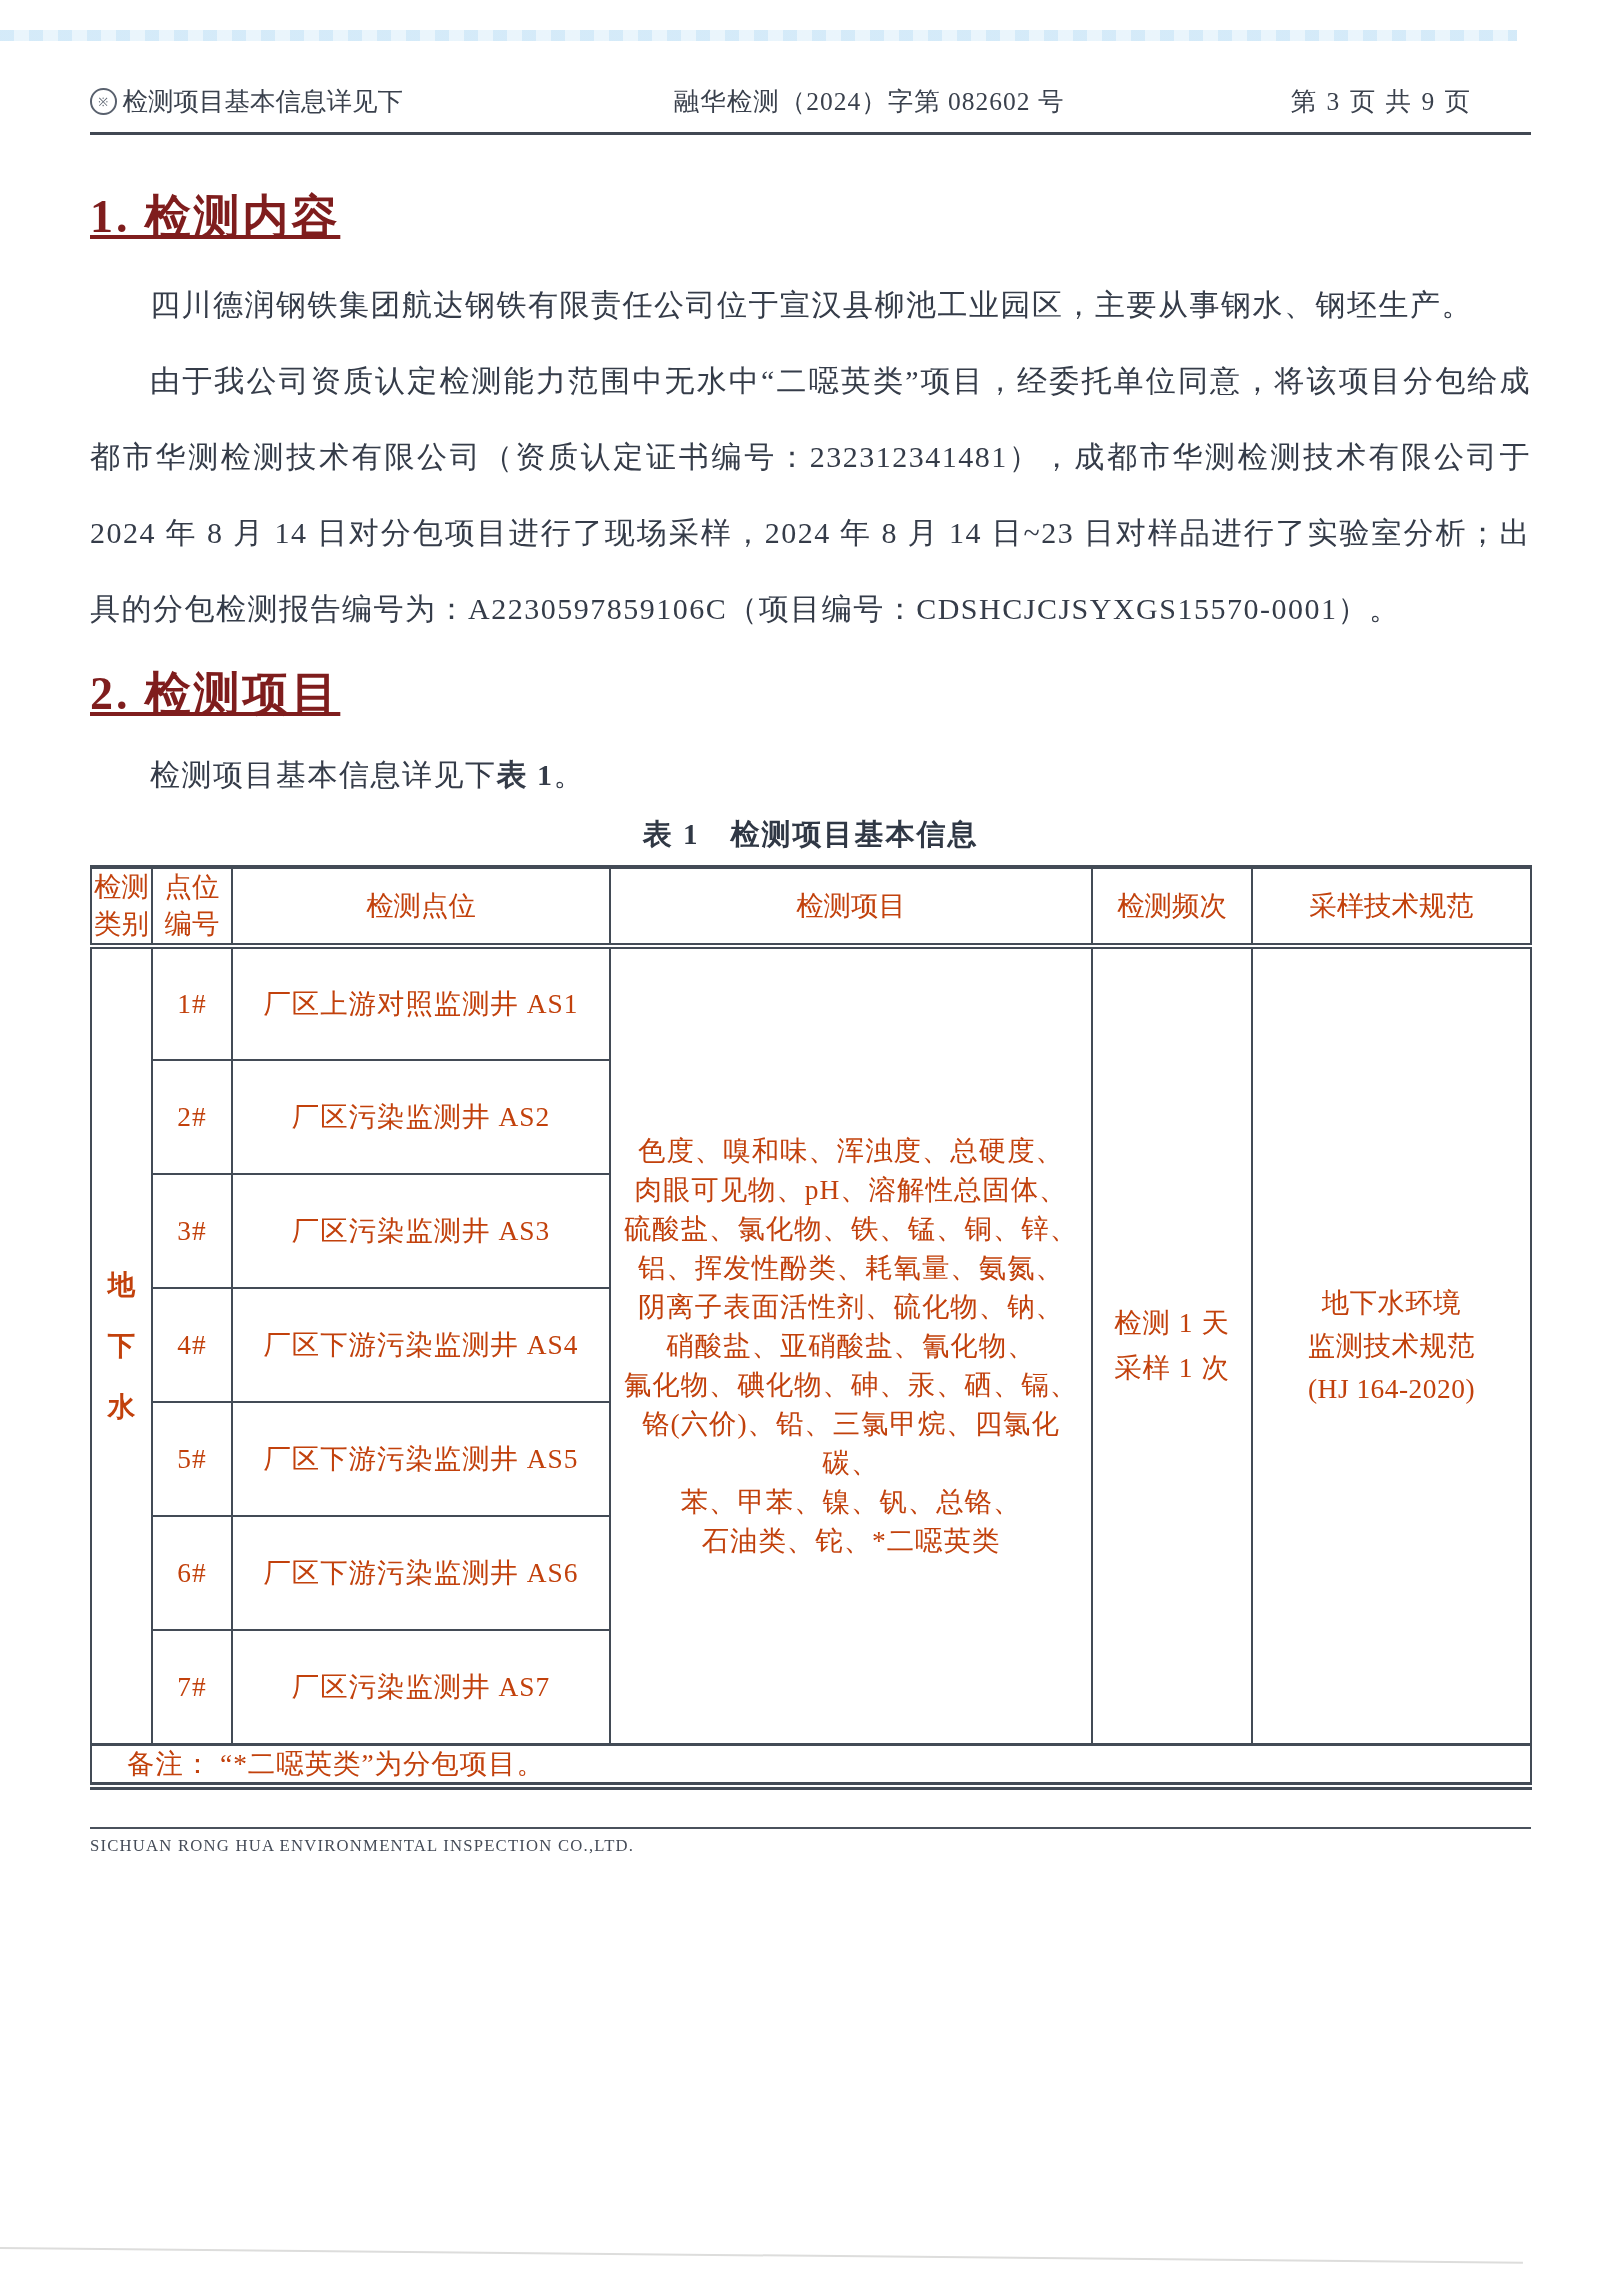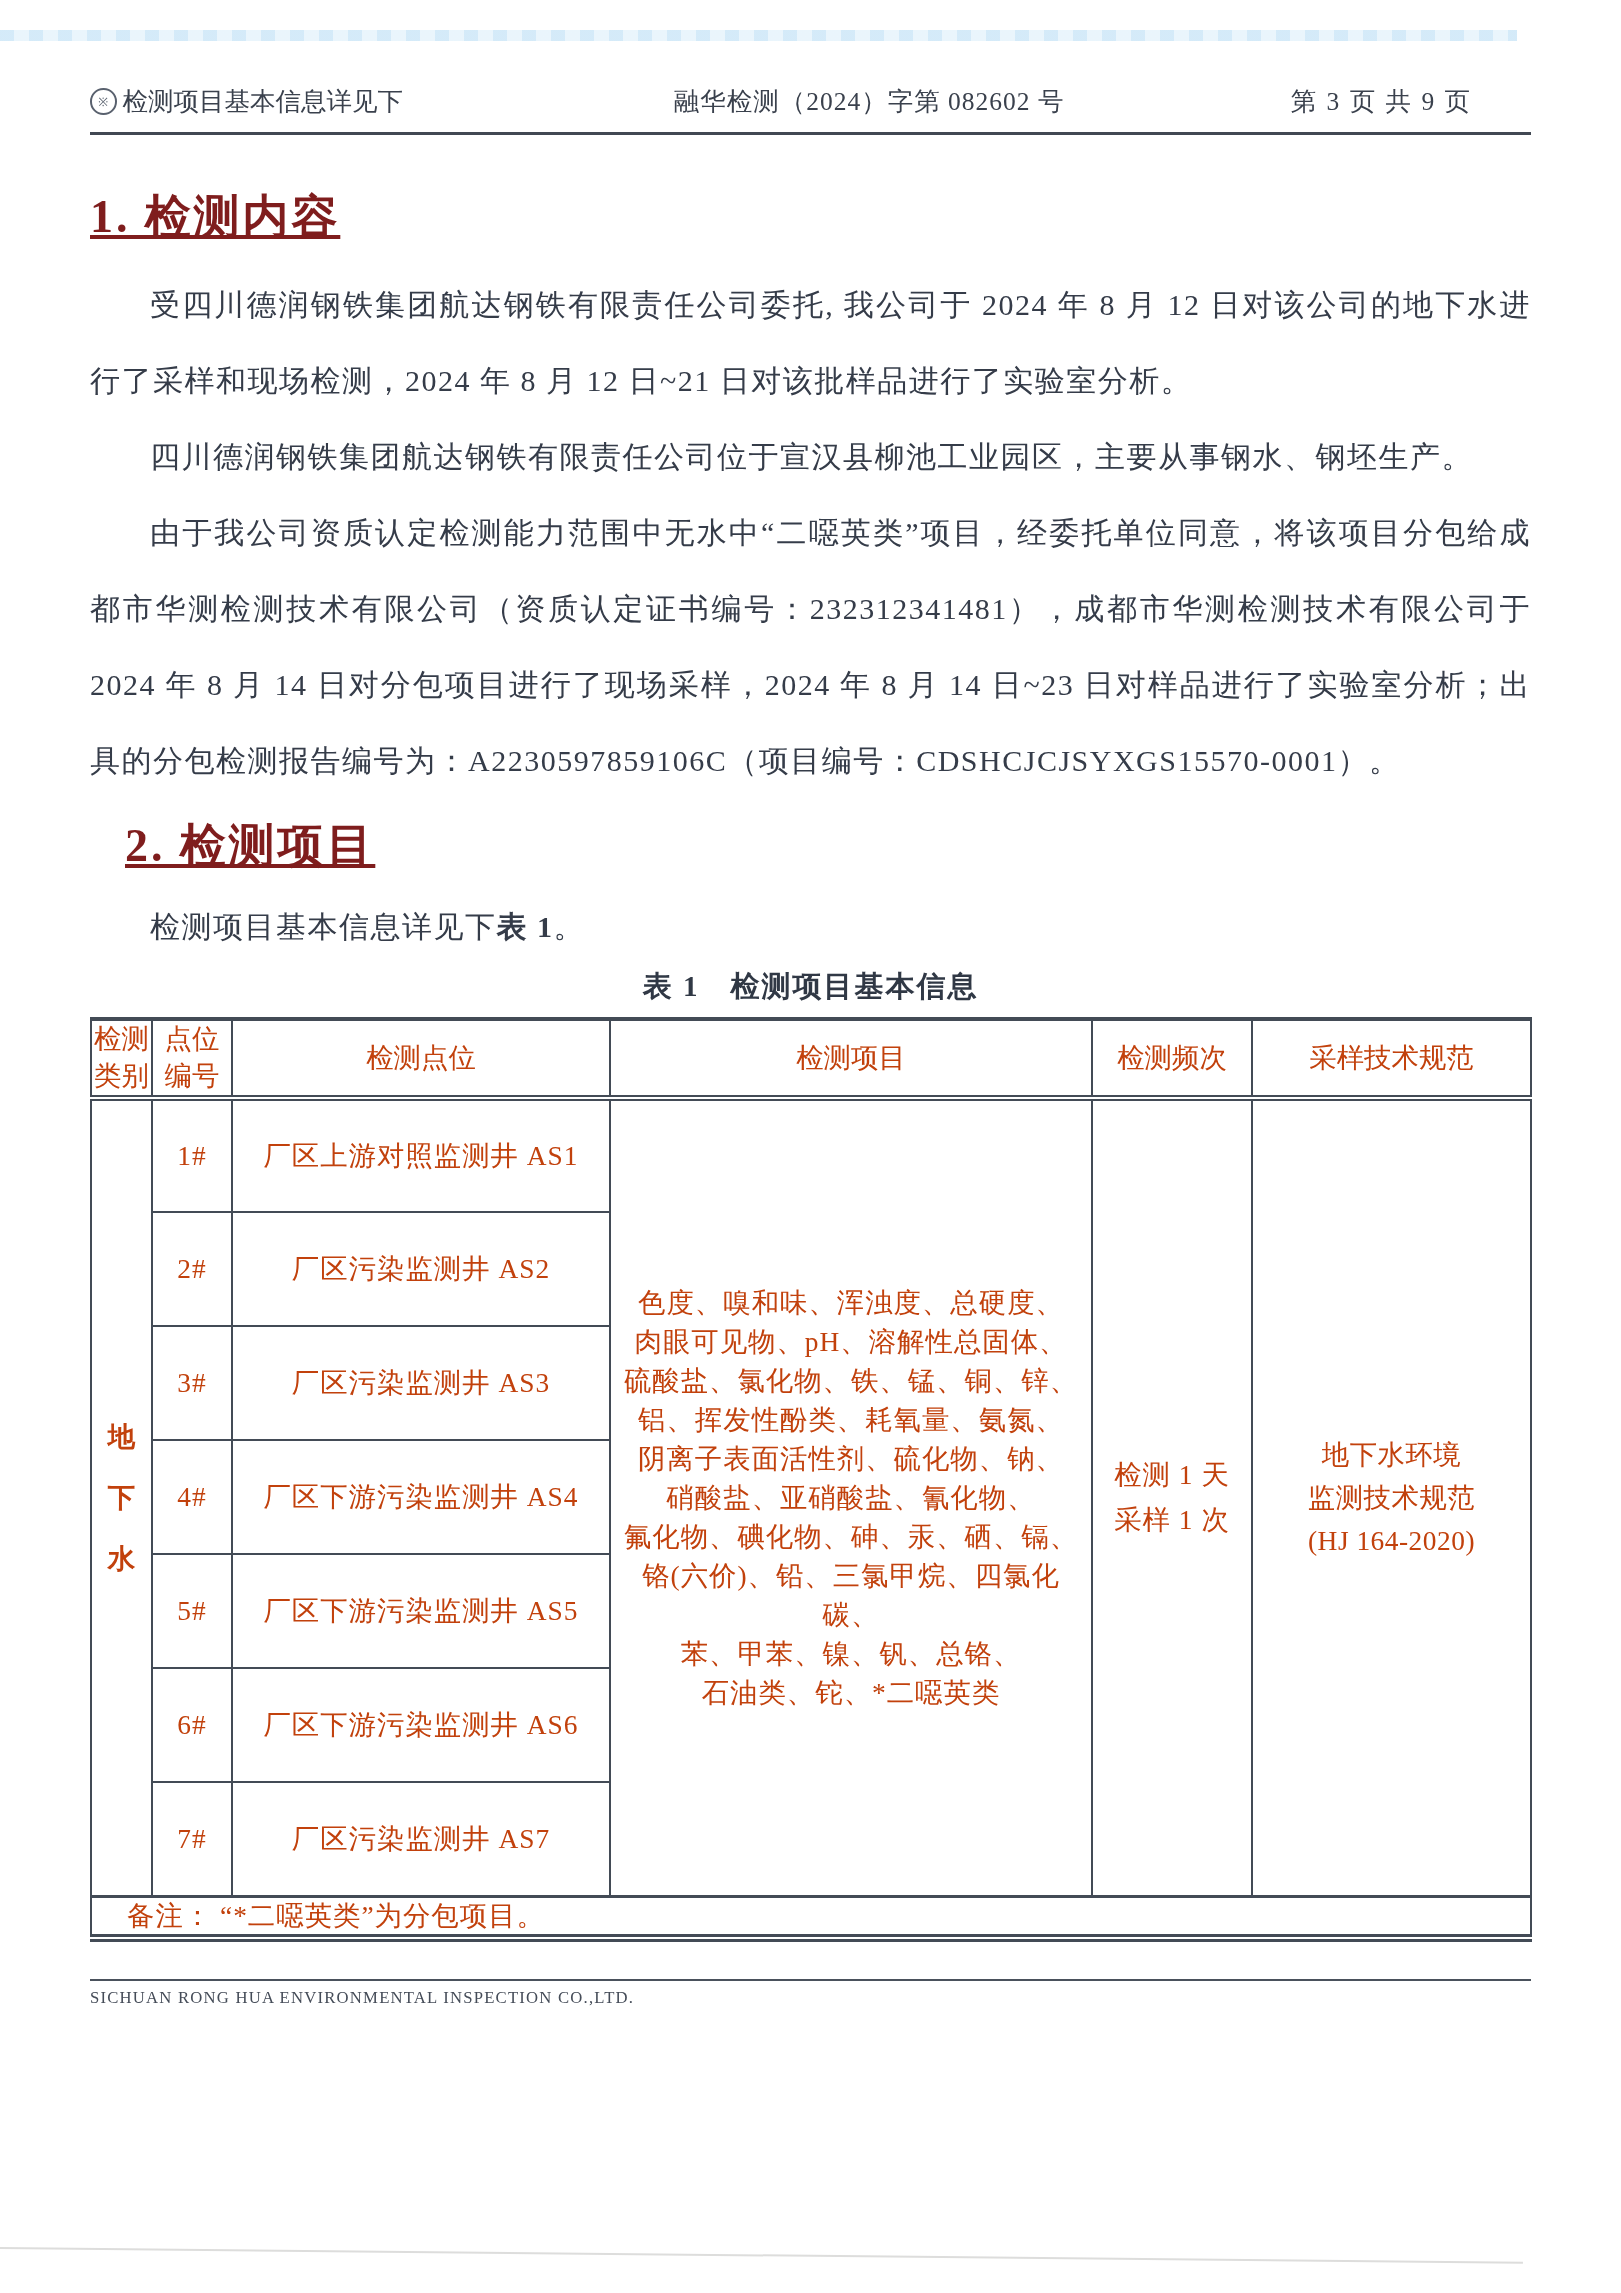--- a/index.html
+++ b/index.html
@@ -41,21 +41,21 @@
   .hdr-right { width: 304px; text-align: right; padding-right: 59px; letter-spacing: 2px; }
   .hrule { margin-top: 12.7px; height: 2.9px; background: #414853; }
 
   
   h1 {
     font-size: 46px; font-weight: bold; color: #7f1d1d;
     letter-spacing: 2.9px; margin-top: 51px; text-decoration: underline;
   }
   .bodytext { margin-top: 19.6px; font-size: 30px; line-height: 76px; text-align: justify; }
   .bodytext p { text-indent: 2em; letter-spacing: 1.5px; }
-  h1.sec2 { margin-top: 15.7px; margin-left: 35px; }
+  h1.sec2 { margin-top: 15.7px; }
   .intro { margin-top: 13.7px; font-size: 30px; line-height: 71px; text-indent: 2em; letter-spacing: 1.5px; }
   .intro b { font-weight: bold; }
   .tbl-caption {
     text-align: center; font-weight: bold; font-size: 29px;
     letter-spacing: 2px; margin-top: 5.9px; margin-bottom: 10px; color: #30384三;
     color: #303845;
   }
 
   
   table.info {
@@ -99,21 +99,20 @@
       <span>检测项目基本信息详见下</span>
     </div>
     <div class="hdr-center">融华检测（2024）字第 082602 号</div>
     <div class="hdr-right">第 3 页  共 9 页</div>
   </div>
   <div class="hrule"></div>
 
   <h1>1. 检测内容</h1>
 
   <div class="bodytext">
-    <p>受四川德润钢铁集团航达钢铁有限责任公司委托, 我公司于 2024 年 8 月 12 日对该公司的地下水进行了采样和现场检测，2024 年 8 月 12 日~21 日对该批样品进行了实验室分析。</p>
     <p>四川德润钢铁集团航达钢铁有限责任公司位于宣汉县柳池工业园区，主要从事钢水、钢坯生产。</p>
     <p>由于我公司资质认定检测能力范围中无水中“二噁英类”项目，经委托单位同意，将该项目分包给成都市华测检测技术有限公司（资质认定证书编号：232312341481），成都市华测检测技术有限公司于 2024 年 8 月 14 日对分包项目进行了现场采样，2024 年 8 月 14 日~23 日对样品进行了实验室分析；出具的分包检测报告编号为：A2230597859106C（项目编号：CDSHCJCJSYXGS15570-0001）。</p>
   </div>
 
   <h1 class="sec2">2. 检测项目</h1>
 
   <p class="intro"><span>检测项目基本信息详见下</span><b>表 1</b><span>。</span></p>
 
   <div class="tbl-caption">表 1　检测项目基本信息</div>
 

